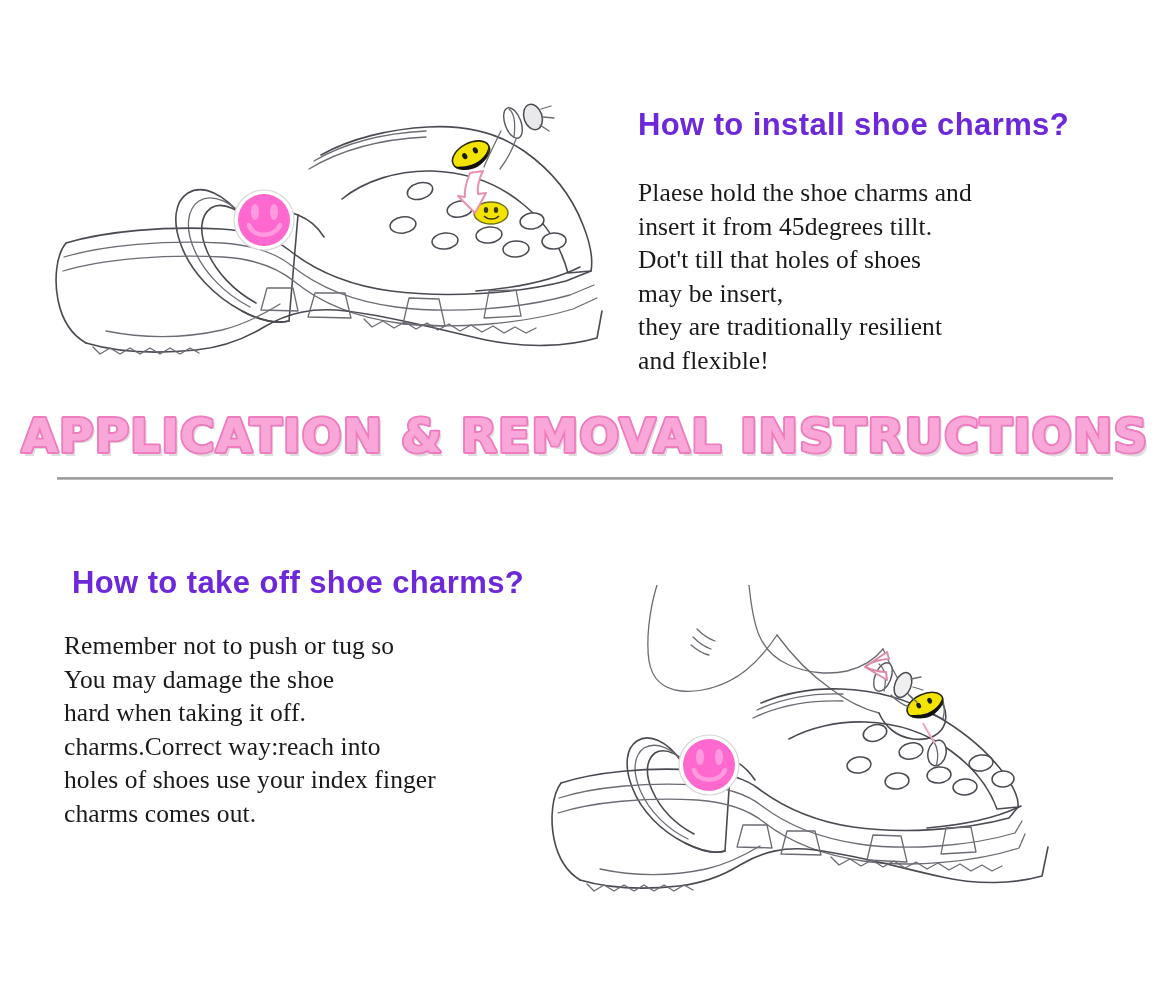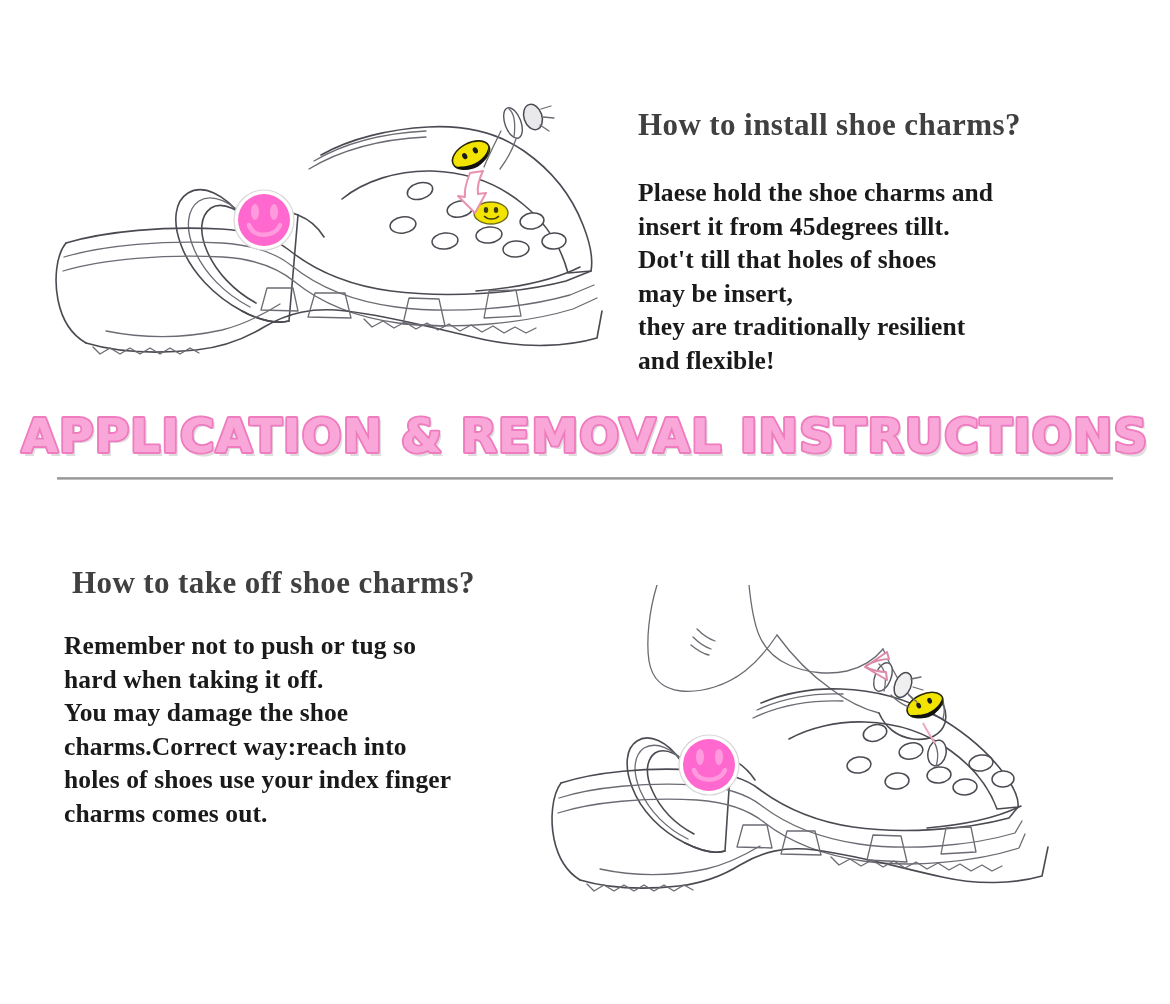--- a/index.html
+++ b/index.html
@@ -16,31 +16,31 @@
     position: relative;
     width: 1170px;
     height: 1004px;
     background: #ffffff;
     overflow: hidden;
   }
 
   
   .heading {
     position: absolute;
-    font-family: Liberation Serif, serif;
+    font-family: Liberation Sans, sans-serif;
     font-weight: bold;
     font-size: 31px;
     letter-spacing: 0.4px;
-    color: #404040;
+    color: #6d28d9;
     white-space: nowrap;
   }
   .body-text {
     position: absolute;
     font-family: "Liberation Serif", serif;
-    font-weight: bold;
+    font-weight: normal;
     font-size: 25.5px;
     line-height: 33.5px;
     letter-spacing: 0.1px;
     color: #1a1a1a;
   }
   .body-text .ln { display: block; white-space: nowrap; }
 
   
   #banner-wrap {
     position: absolute;
@@ -207,22 +207,22 @@
       <text id="banner-fill" x="585" y="48" text-anchor="middle" font-family="'DejaVu Sans', sans-serif" font-size="47" font-weight="bold" letter-spacing="1.2" fill="#f9a7d8">APPLICATION &amp; REMOVAL INSTRUCTIONS</text>
     </svg>
   </div>
 
   <div id="divider"></div>
 
   <div class="heading" style="left:72px; top:565px;">How to take off shoe charms?</div>
 
   <div class="body-text" style="left:64px; top:629px;">
     <span class="ln">Remember not to push or tug so</span>
+    <span class="ln">You may damage the shoe</span>
     <span class="ln">hard when taking it off.</span>
-    <span class="ln">You may damage the shoe</span>
     <span class="ln">charms.Correct way:reach into</span>
     <span class="ln">holes of shoes use your index finger</span>
     <span class="ln">charms comes out.</span>
   </div>
 
   <div class="illus" id="illus-bottom" style="left:545px; top:585px;">
     <svg width="570" height="320" viewBox="0 0 570 320" xmlns="http://www.w3.org/2000/svg">
 
       <g>
         <path class="shoe-line-thin" d="M112,0 C104,26 101,56 104,76 C107,94 118,104 136,106

